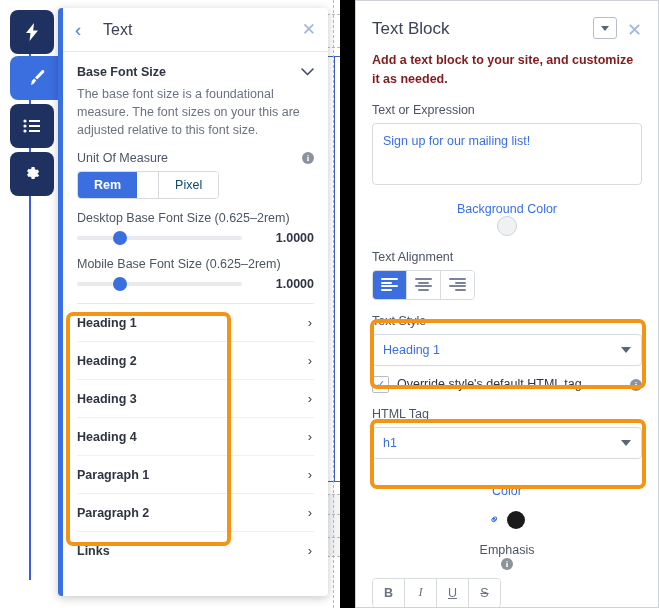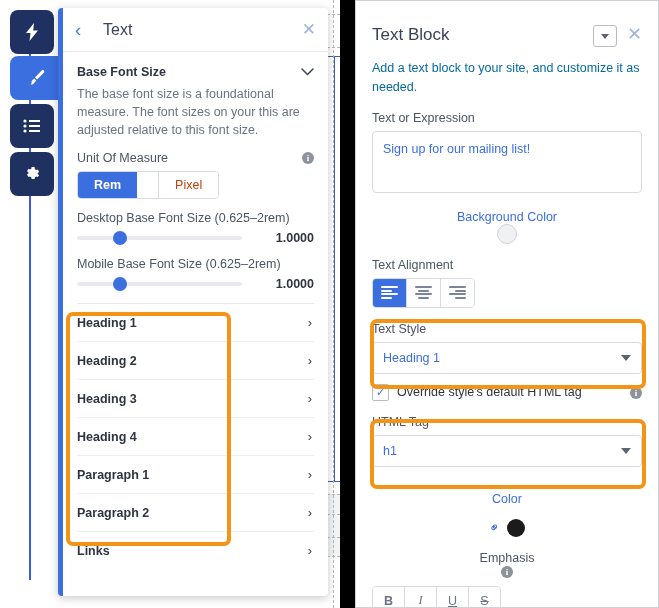--- a/index.html
+++ b/index.html
@@ -65,21 +65,21 @@
 
   .row-lbl{display:flex;align-items:flex-start;justify-content:space-between;}
   .field-lbl{font-size:12.5px;color:#4b5563;margin-bottom:6px;}
   .info-i{
     width:12px;height:12px;border-radius:50%;background:#8d939c;color:#fff;
     font-size:9px;line-height:12px;text-align:center;font-weight:bold;
     font-family:"Liberation Serif",serif;flex:none;margin-top:1px;
   }
 
   .seg{display:inline-flex;border:1px solid #d7dbe0;border-radius:4px;overflow:hidden;margin-bottom:12px;gap:21px;}
-  .seg > div{padding:6px 16px;font-size:12.5px;color:#c2410c;background:#fff;}
+  .seg > div{padding:6px 16px;font-size:12.5px;color:#0c4a6e;background:#fff;}
   .seg > div.on{background:#3b6fe0;color:#fff;font-weight:bold;}
   .seg > div + div{border-left:1px solid #d7dbe0;}
 
   .slider-row{display:flex;align-items:center;gap:20px;margin:4px 0 12px;}
   .track{position:relative;flex:1;height:4px;background:#e8eaee;border-radius:2px;}
   .thumb{position:absolute;top:-5px;width:14px;height:14px;border-radius:50%;background:#3b6fe0;}
   .sval{font-size:12.5px;font-weight:bold;color:#2e3440;min-width:52px;text-align:right;}
 
   .list{border-top:1px solid #e6e8ec;}
   .list-item{
@@ -91,30 +91,30 @@
 
   
   .hl{position:absolute;border:4px solid #f39416;border-radius:7px;box-sizing:border-box;z-index:30;pointer-events:none;}
 
   
   .panel-r{
     position:absolute;left:355px;top:0;width:304px;height:608px;
     background:#fff;border:1px solid #cfd3d9;box-sizing:border-box;
     overflow:hidden;
   }
-  .pr-head{display:flex;align-items:flex-start;padding:24px 16px 0;}
+  .pr-head{display:flex;align-items:flex-end;padding:16px 16px 0;}
   .pr-title{font-size:17px;color:#3c4257;flex:1;}
   .caret-btn{
     width:22px;height:20px;border:1px solid #b6bdc7;border-radius:3px;
     display:flex;align-items:center;justify-content:center;margin-right:10px;background:#fff;
   }
   .caret-btn i{border-left:4px solid transparent;border-right:4px solid transparent;border-top:5px solid #5a6573;display:block;}
   .pr-x{color:#9fb6dd;font-size:18px;line-height:1;font-weight:300;}
   .pr-body{padding:10px 16px 0;}
-  .pr-desc{font-size:12.5px;color:#0369a1;line-height:1.5;margin:2px 0 14px;}
+  .pr-desc{font-size:12.5px;color:#7f1d1d;line-height:1.5;margin:2px 0 14px;font-weight:bold;}
   .pr-lbl{font-size:12.5px;color:#4b5563;margin-bottom:6px;}
   .pr-lbl.link{color:#3b6fe0;}
   .ta{
     width:100%;height:62px;box-sizing:border-box;border:1px solid #d7dbe0;border-radius:4px;
     padding:10px 10px;font-size:12.5px;color:#3b6fe0;font-family:"Liberation Sans",sans-serif;
     resize:none;background:#fff;
   }
   .swatch-o{width:18px;height:18px;border-radius:50%;border:1px solid #cfd3d9;background:#f0f1f3;}
   .swatch-dark{width:18px;height:18px;border-radius:50%;background:#1b1b1b;}
   .pr-row{display:flex;align-items:center;justify-content:space-between;flex-direction:column;}

